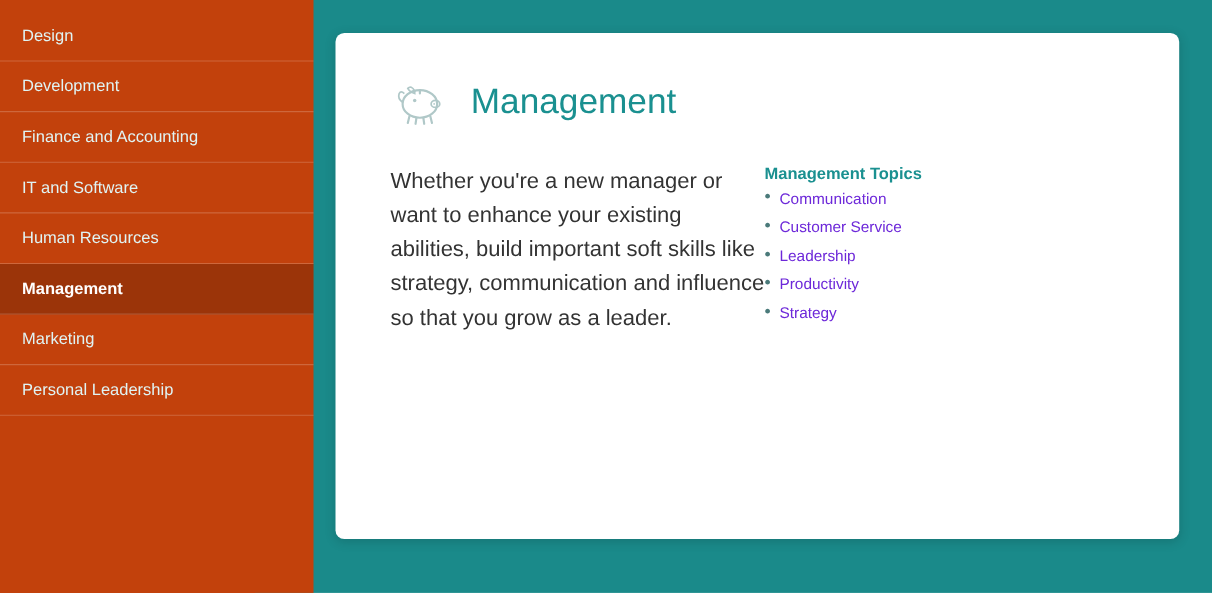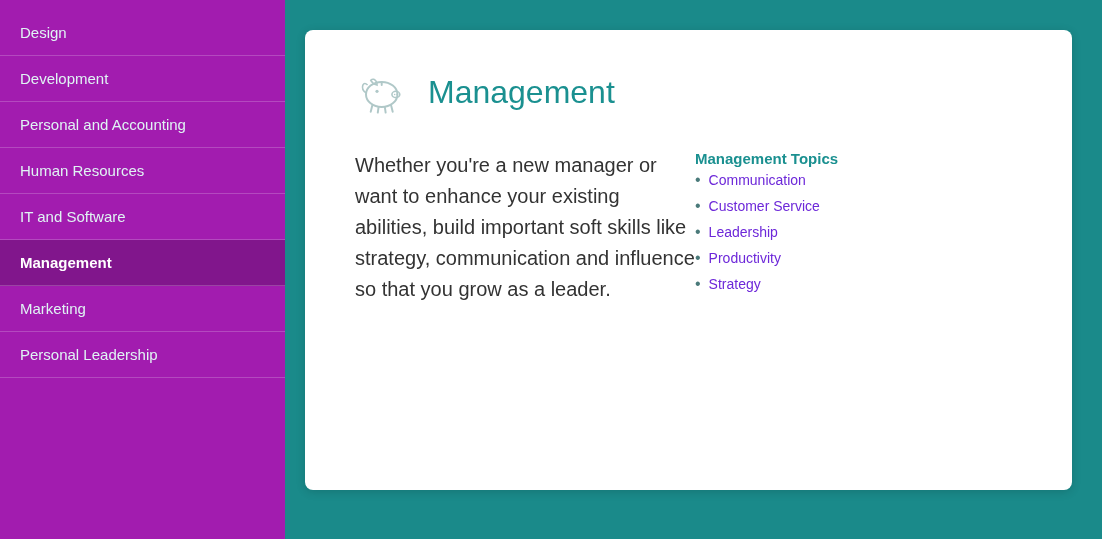--- a/index.html
+++ b/index.html
@@ -12,21 +12,21 @@
       width: 1102px;
       height: 539px;
       background-color: #1a8a8a;
       font-family: 'Segoe UI', Arial, sans-serif;
       display: flex;
       overflow: hidden;
     }
 
     .sidebar {
       width: 285px;
-      background-color: #a21caf;
+      background-color: #c2410c;
       padding-top: 10px;
       flex-shrink: 0;
     }
 
     .sidebar-item {
       display: block;
       padding: 14px 20px;
       color: #e0f4f4;
       font-size: 15px;
       font-weight: 400;
@@ -122,23 +122,23 @@
       font-size: 16px;
     }
   </style>
 </head>
 <body>
 
 <nav class="sidebar">
 
 <a class="sidebar-item">Design</a>
     <a class="sidebar-item">Development</a>
-    <a class="sidebar-item">Personal and Accounting</a>
+    <a class="sidebar-item">Finance and Accounting</a>
+    <a class="sidebar-item">IT and Software</a>
     <a class="sidebar-item">Human Resources</a>
-    <a class="sidebar-item">IT and Software</a>
     <a class="sidebar-item active">Management</a>
     <a class="sidebar-item">Marketing</a>
     <a class="sidebar-item">Personal Leadership</a>
   </nav>
 
 <main class="main-content">
   <div class="card">
     <div class="card-header">
       <svg class="card-icon" viewBox="0 0 70 55" fill="none" xmlns="http://www.w3.org/2000/svg">
 

